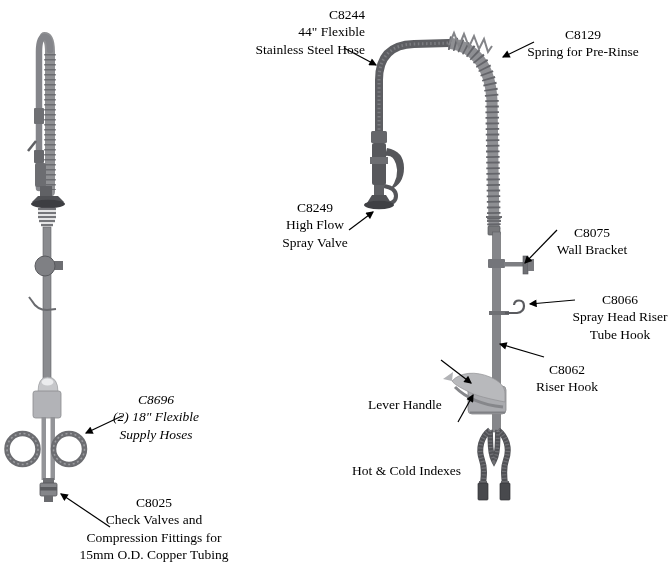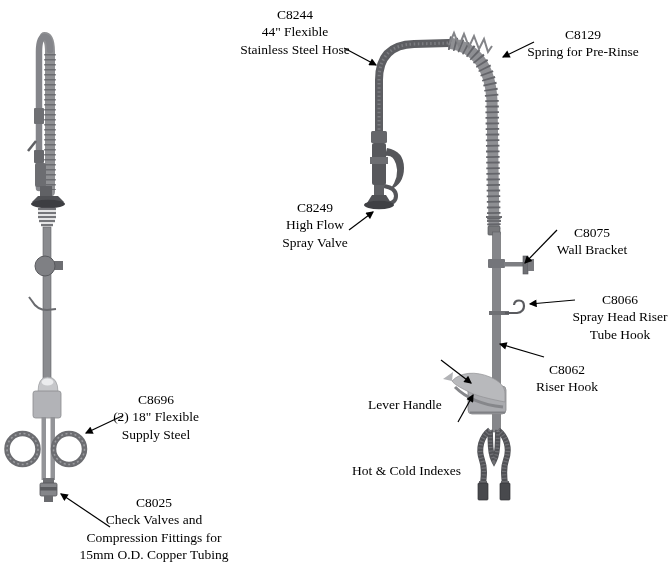--- a/index.html
+++ b/index.html
@@ -167,21 +167,21 @@
       <line x1="557" y1="230" x2="525" y2="263" marker-end="url(#arrow)"></line>
       <line x1="575" y1="300" x2="530" y2="304" marker-end="url(#arrow)"></line>
       <line x1="441" y1="360" x2="471" y2="383" marker-end="url(#arrow)"></line>
       <line x1="544" y1="357" x2="500" y2="344" marker-end="url(#arrow)"></line>
       <line x1="458" y1="422" x2="473" y2="395" marker-end="url(#arrow)"></line>
       <line x1="122" y1="416" x2="86" y2="433" marker-end="url(#arrow)"></line>
       <line x1="110" y1="527" x2="61" y2="494" marker-end="url(#arrow)"></line>
     </g>
   </svg>
 
-  <div class="label" style="left:225px;top:6px;width:140px;">
+  <div class="label" style="left:225px;top:6px;width:140px;text-align:right;">
     <div>C8244</div>
     <div>44" Flexible</div>
     <div>Stainless Steel Hose</div>
   </div>
 
   <div class="label" style="left:515px;top:26px;width:136px;">
     <div>C8129</div>
     <div>Spring for Pre-Rinse</div>
   </div>
 
@@ -208,24 +208,24 @@
 
   <div class="label" style="left:535px;top:361px;width:64px;">
     <div>C8062</div>
     <div>Riser Hook</div>
   </div>
 
   <div class="label nowrap" style="left:352px;top:422px;">
     <div>Hot &amp; Cold Indexes</div>
   </div>
 
-  <div class="label" style="left:106px;top:391px;width:100px;">
+  <div class="label" style="left:106px;top:391px;width:100px;font-style:italic;">
     <div>C8696</div>
     <div>(2) 18" Flexible</div>
-    <div>Supply Steel</div>
+    <div>Supply Hoses</div>
   </div>
 
   <div class="label" style="left:68px;top:494px;width:172px;">
     <div>C8025</div>
     <div>Check Valves and</div>
     <div>Compression Fittings for</div>
     <div>15mm O.D. Copper Tubing</div>
   </div>
 
 </div>

